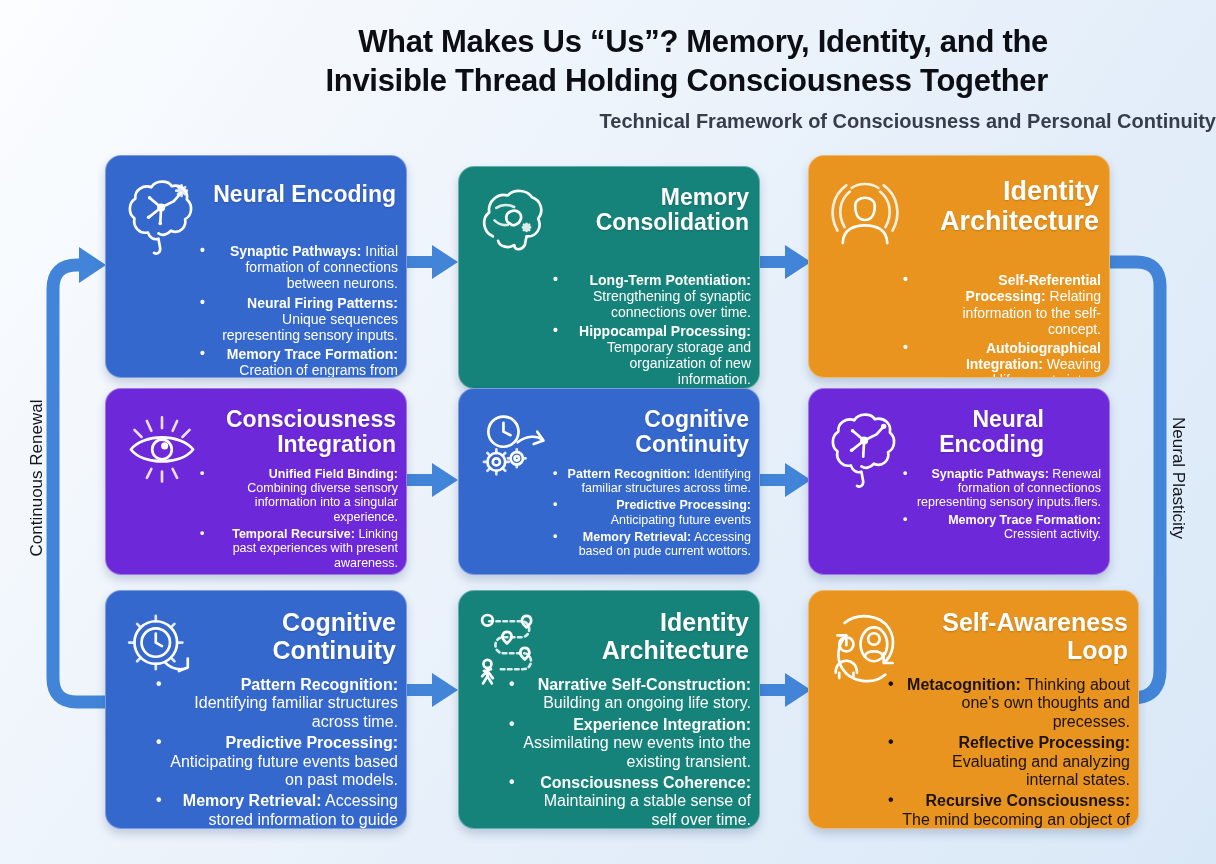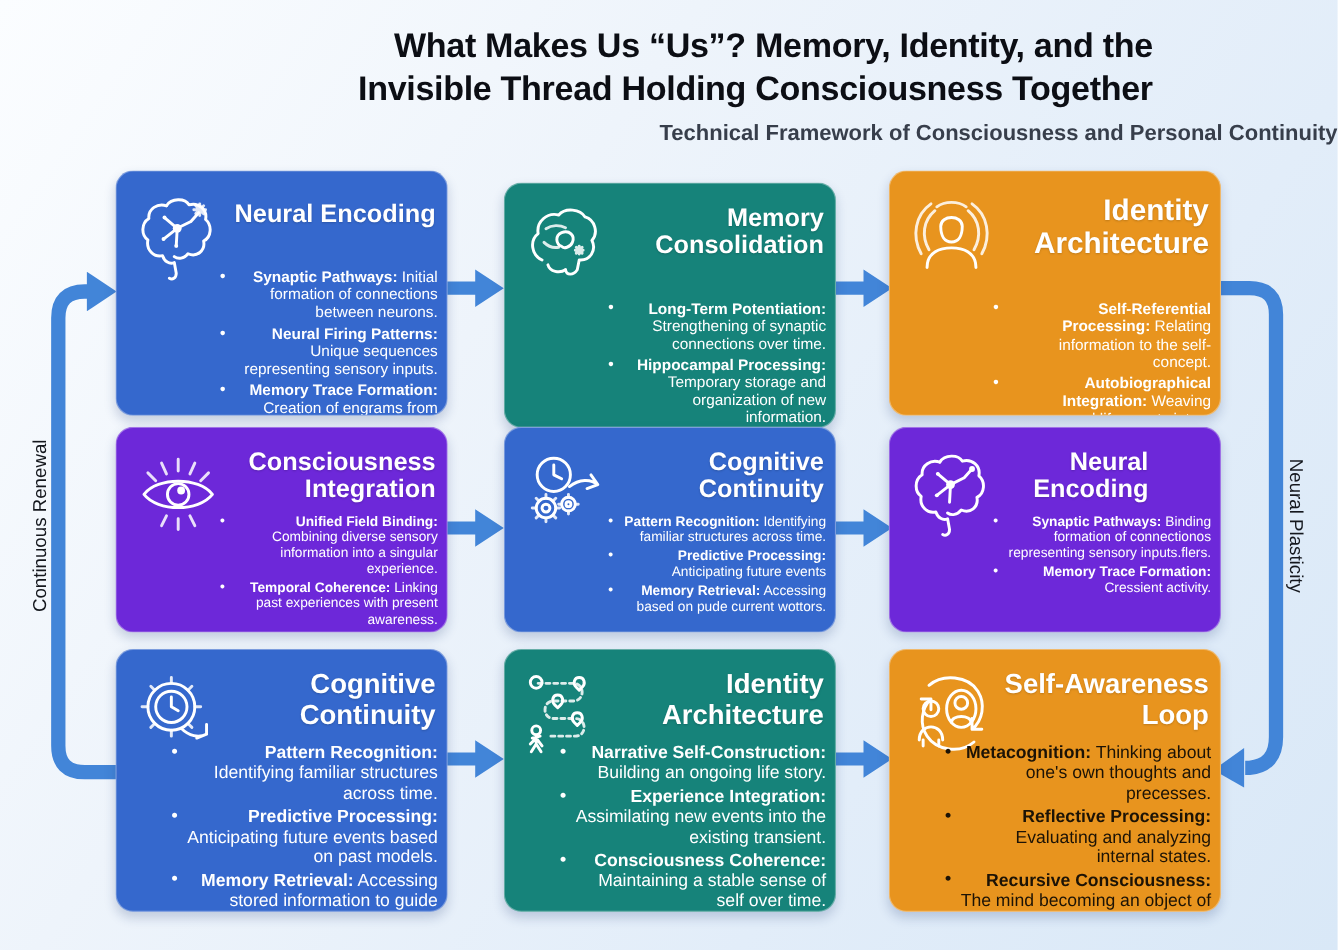--- a/index.html
+++ b/index.html
@@ -158,21 +158,21 @@
       <path d="M10 48 C24 30 66 30 80 48 C66 66 24 66 10 48 Z"></path>
       <circle cx="45" cy="48" r="11"></circle>
       <circle class="fill" cx="48" cy="44" r="4"></circle>
       <path class="soft" d="M45 12 L45 24 M28 16 L33 27 M62 16 L57 27 M14 26 L22 34 M76 26 L68 34" stroke-width="2.6"></path>
       <path class="soft" d="M28 80 L33 70 M62 80 L57 70 M45 84 L45 73" stroke-width="2.6"></path>
     </svg>
   </div>
   <h2 class="box-title">Consciousness Integration</h2>
   <ul class="bullets">
     <li><b>Unified Field Binding:</b><span> Combining diverse sensory information into a singular experience.</span></li>
-    <li><b>Temporal Coherence:</b><span> Linking past experiences with present awareness.</span></li>
+    <li><b>Temporal Recursive:</b><span> Linking past experiences with present awareness.</span></li>
     <li><b>Subjective Experience:</b><span> The qualitative feel of being conscious.</span></li>
   </ul>
 </div>
 
 <div class="box box-blue r2" style="left:458px;top:388px;width:300px;height:185px;">
   <div class="box-icon">
     <svg viewBox="0 0 90 95">
       <circle cx="32" cy="28" r="17"></circle>
       <path d="M32 18 L32 28 L40 32"></path>
       <path d="M48 40 C58 32 70 32 77 38 M77 38 L70 28 M77 38 L66 42"></path>
@@ -199,21 +199,21 @@
       <path d="M33 15 C38 7 52 7 56 14 C66 11 75 19 73 29 C80 35 79 47 71 51 C73 61 64 68 55 64 C51 69 45 70 41 67"></path>
       <path d="M44 38 L31 27 M44 38 L30 49 M44 38 L58 31 M44 38 L43 56 M58 31 L66 22"></path>
       <circle class="fill" cx="44" cy="38" r="4.5"></circle>
       <circle class="fill" cx="66" cy="22" r="3"></circle>
       <circle class="fill" cx="31" cy="27" r="2"></circle>
       <circle class="fill" cx="30" cy="49" r="2"></circle>
     </svg>
   </div>
   <h2 class="box-title">Neural Encoding</h2>
   <ul class="bullets">
-    <li><b>Synaptic Pathways:</b><span> Binding formation of connectionos representing sensory inputs.flers.</span></li>
+    <li><b>Synaptic Pathways:</b><span> Renewal formation of connectionos representing sensory inputs.flers.</span></li>
     <li><b>Memory Trace Formation:</b><span> Cressient activity.</span></li>
   </ul>
 </div>
 
 <div class="box box-blue r3" style="left:105px;top:590px;width:300px;height:237px;">
   <div class="box-icon">
     <svg viewBox="0 0 90 95">
       <circle cx="38" cy="38" r="24"></circle>
       <path class="soft" d="M38 8 L38 14 M38 62 L38 68 M8 38 L14 38 M62 38 L68 38 M17 17 L21 21 M55 55 L59 59 M17 59 L21 55 M55 21 L59 17" stroke-width="4"></path>
       <circle cx="38" cy="38" r="16"></circle>
@@ -242,21 +242,21 @@
     </svg>
   </div>
   <h2 class="box-title">Identity Architecture</h2>
   <ul class="bullets">
     <li><b>Narrative Self-Construction:</b><span> Building an ongoing life story.</span></li>
     <li><b>Experience Integration:</b><span> Assimilating new events into the existing transient.</span></li>
     <li><b>Consciousness Coherence:</b><span> Maintaining a stable sense of self over time.</span></li>
   </ul>
 </div>
 
-<div class="box box-orange r3 dark" style="left:808px;top:590px;width:300px;height:237px;">
+<div class="box box-orange r3 dark" style="left:808px;top:590px;width:300px;height:237px;padding-left:29px;">
   <div class="box-icon">
     <svg viewBox="0 0 90 95">
       <path d="M22 16 C36 4 62 6 72 22 C80 35 77 52 66 61 M66 61 L76 61 M66 61 L66 50"></path>
       <path d="M68 74 C54 86 30 83 20 68 C12 56 14 40 24 30 M24 30 L14 30 M24 30 L24 41"></path>
       <ellipse cx="55" cy="40" rx="15" ry="19"></ellipse>
       <circle cx="55" cy="34" r="6.5"></circle>
       <path d="M45 54 C45 46 65 46 65 54"></path>
       <circle cx="24" cy="40" r="8"></circle>
       <path d="M12 72 C12 54 36 54 36 72 M16 72 L16 78 M32 72 L32 78"></path>
     </svg>

